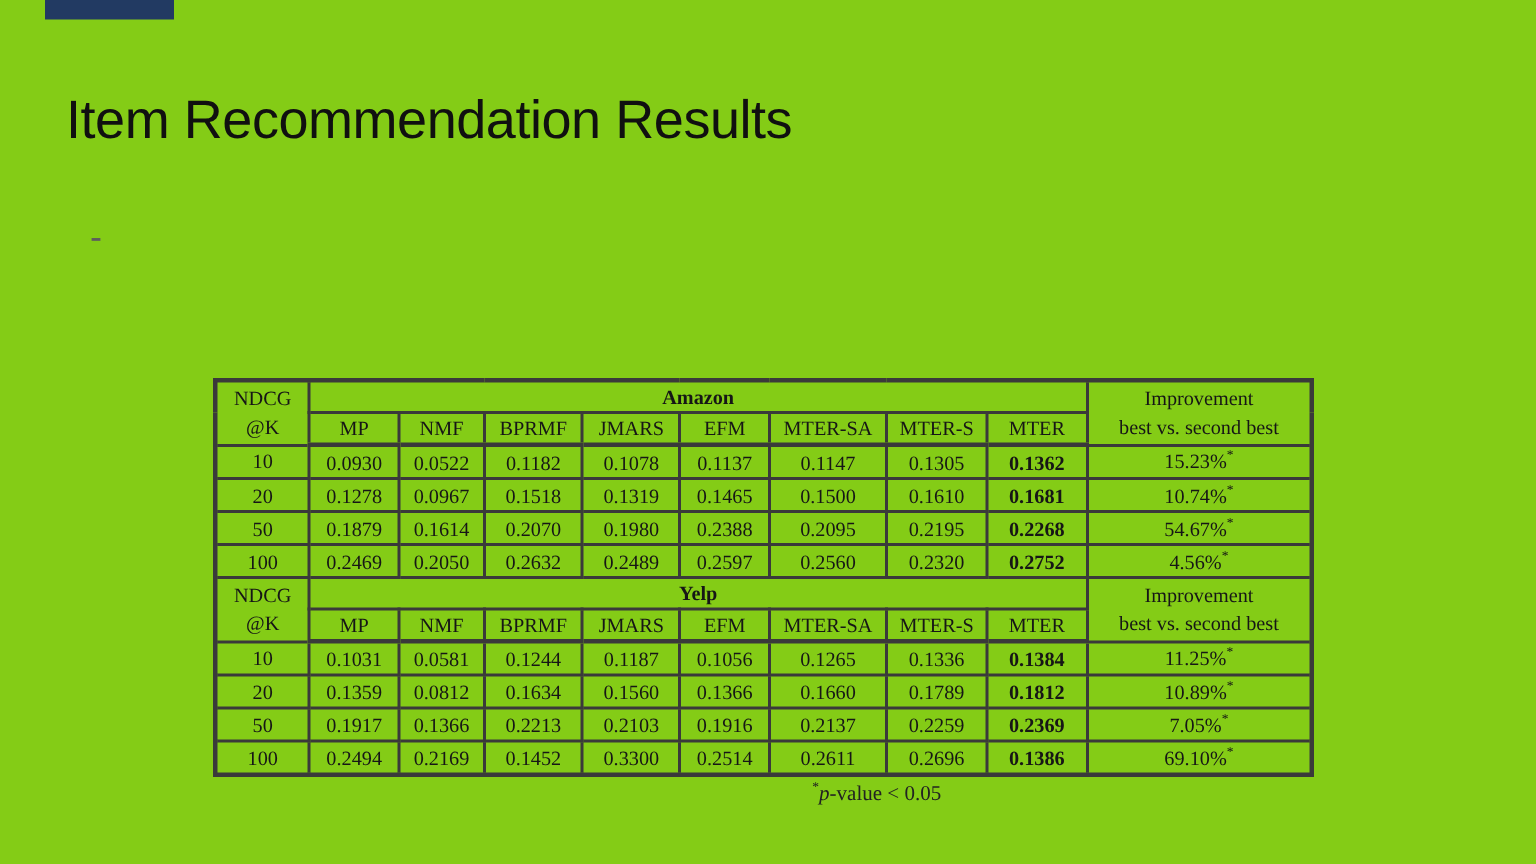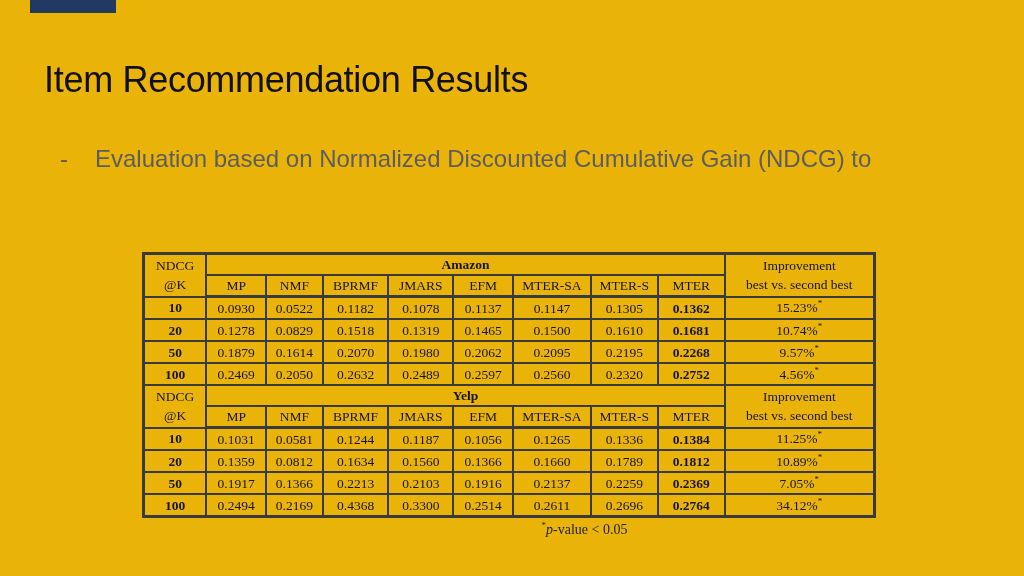--- a/index.html
+++ b/index.html
@@ -1,54 +1,53 @@
 <!DOCTYPE html>
 <html><head>
 <meta charset="utf-8">
 <style>
   html,body{margin:0;padding:0;background:#ffffff;}
-  .slide{position:relative;width:1024px;height:576px;background:#eab308;overflow:hidden;
+  .slide{position:relative;width:1024px;height:576px;background:#84cc16;overflow:hidden;
          font-family:"Liberation Sans",sans-serif;}
   .corner-bar{position:absolute;left:30px;top:0;width:86px;height:13px;background:#223a62;}
   .title{position:absolute;left:44px;top:58px;font-size:36px;line-height:44px;
          color:#101010;font-weight:400;letter-spacing:-0.3px;white-space:nowrap;}
   .bullet{position:absolute;left:60px;top:141px;display:flex;align-items:flex-start;
           color:#5d5d5d;font-size:24px;line-height:35px;}
   .bullet .dash{width:35px;flex:0 0 35px;}
   .bullet .lines div{white-space:nowrap;}
   .scan-smudge{position:absolute;left:466px;top:252px;width:10px;height:2px;background:#bdbdbd;}
 
   .table-wrap{position:absolute;left:142px;top:252px;width:885px;
               font-family:"Liberation Serif",serif;color:#161616;}
   table.results{border-collapse:collapse;width:734px;table-layout:fixed;
                 border:3px solid #3a3a3a;font-size:13.5px;}
   table.results td{border:2px solid #3a3a3a;text-align:center;padding:0;height:20px;
                    line-height:19px;overflow:hidden;white-space:nowrap;}
   tr.hrow td{height:19px;line-height:18px;}
   td.corner div, td.imphead div{line-height:19px;}
   td.dataset{border-bottom-width:1.5px;font-weight:bold;}
   tr.models td{border-bottom-width:3px;font-family:Liberation Serif, serif;}
-  tr.drow td:first-child{font-weight:700;}
+  tr.drow td:first-child{font-weight:400;}
   tr.drow td.mter{font-weight:700;}
   sup.star{font-size:9px;vertical-align:6px;line-height:0;}
   .footnote{margin-top:4px;text-align:center;font-size:14px;color:#222;}
   .footnote i{font-style:italic;}
 </style>
 </head>
 <body>
 
 <div class="slide">
   <div class="corner-bar"></div>
 
   <div class="title">Item Recommendation Results</div>
 
   <div class="bullet">
     <span class="dash">-</span>
     <span class="lines">
-      <div>Evaluation based on Normalized Discounted Cumulative Gain (NDCG) to</div>
     </span>
   </div>
 
   <div class="scan-smudge"></div>
 
   <div class="table-wrap">
     <table class="results">
       <colgroup>
         <col style="width:62px">
           <col style="width:59px">
@@ -93,40 +92,40 @@
           <td>0.1078</td>
           <td>0.1137</td>
           <td>0.1147</td>
           <td>0.1305</td>
           <td class="mter">0.1362</td>
           <td><span>15.23%</span><sup class="star">*</sup></td>
         </tr>
         <tr class="drow">
           <td>20</td>
           <td>0.1278</td>
-          <td>0.0829</td>
+          <td>0.0967</td>
           <td>0.1518</td>
           <td>0.1319</td>
           <td>0.1465</td>
           <td>0.1500</td>
           <td>0.1610</td>
           <td class="mter">0.1681</td>
           <td><span>10.74%</span><sup class="star">*</sup></td>
         </tr>
         <tr class="drow">
           <td>50</td>
           <td>0.1879</td>
           <td>0.1614</td>
           <td>0.2070</td>
           <td>0.1980</td>
-          <td>0.2062</td>
+          <td>0.2388</td>
           <td>0.2095</td>
           <td>0.2195</td>
           <td class="mter">0.2268</td>
-          <td><span>9.57%</span><sup class="star">*</sup></td>
+          <td><span>54.67%</span><sup class="star">*</sup></td>
         </tr>
         <tr class="drow">
           <td>100</td>
           <td>0.2469</td>
           <td>0.2050</td>
           <td>0.2632</td>
           <td>0.2489</td>
           <td>0.2597</td>
           <td>0.2560</td>
           <td>0.2320</td>
@@ -189,25 +188,25 @@
           <td>0.1916</td>
           <td>0.2137</td>
           <td>0.2259</td>
           <td class="mter">0.2369</td>
           <td><span>7.05%</span><sup class="star">*</sup></td>
         </tr>
         <tr class="drow">
           <td>100</td>
           <td>0.2494</td>
           <td>0.2169</td>
-          <td>0.4368</td>
+          <td>0.1452</td>
           <td>0.3300</td>
           <td>0.2514</td>
           <td>0.2611</td>
           <td>0.2696</td>
-          <td class="mter">0.2764</td>
-          <td><span>34.12%</span><sup class="star">*</sup></td>
+          <td class="mter">0.1386</td>
+          <td><span>69.10%</span><sup class="star">*</sup></td>
         </tr>
       </tbody>
     </table>
     <div class="footnote"><sup class="star">*</sup><i>p</i><span>-value &lt; 0.05</span></div>
   </div>
 </div>
 
 </body></html>

